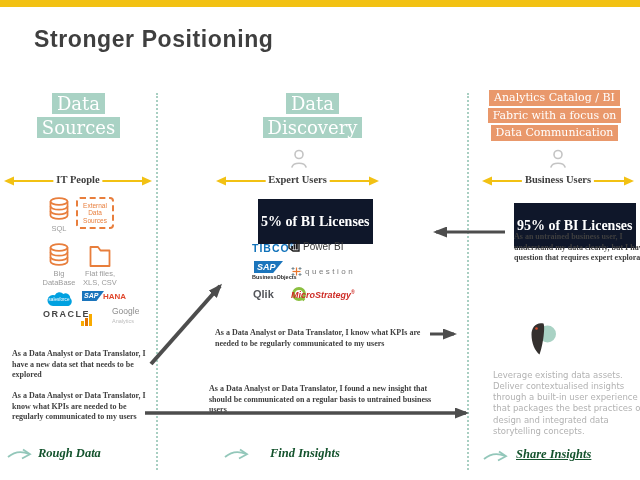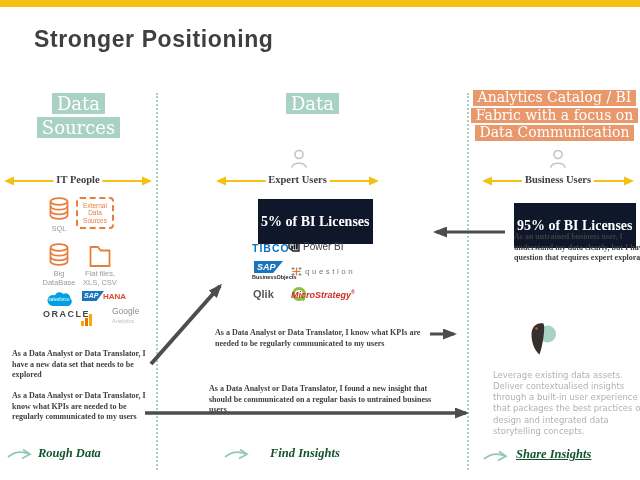--- a/index.html
+++ b/index.html
@@ -11,21 +11,21 @@
   .divider{position:absolute;top:93px;height:377px;width:0;border-left:2px dotted #A8CFC2;}
   .d1{left:156px;} .d2{left:467px;}
 
   
   .colheader{position:absolute;display:flex;flex-direction:column;align-items:center;gap:3px;}
   .h1{left:0;top:93px;width:157px;}
   .h2{left:157px;top:93px;width:311px;}
   .h3{left:469px;top:90px;width:171px;gap:2px;}
   .chip{display:inline-block;color:#fff;font-family:"DejaVu Serif",serif;padding:0 5px;}
   .chip.teal{background:#A9D2C4;font-size:18px;line-height:21px;}
-  .chip.orange{background:#E9986B;font-size:14px;line-height:15.5px;}
+  .chip.orange{background:#E9986B;font-size:11px;line-height:15.5px;}
 
   
   .person{position:absolute;}
   .p2{left:290px;top:149px;} .p3{left:549px;top:149px;}
 
   
   .audience{position:absolute;height:16px;}
   .aud1{left:4px;top:170px;width:148px;}
   .aud2{left:216px;top:170px;width:163px;}
   .aud3{left:482px;top:170px;width:152px;}
@@ -107,20 +107,21 @@
 
   <div class="divider d1"></div>
   <div class="divider d2"></div>
 
   <div class="colheader h1">
     <span class="chip teal">Data</span>
     <span class="chip teal">Sources</span>
   </div>
   <div class="colheader h2">
     <span class="chip teal">Data</span>
+    <span class="chip teal">Discovery</span>
   </div>
   <div class="colheader h3">
     <span class="chip orange">Analytics Catalog / BI</span>
     <span class="chip orange">Fabric with a focus on</span>
     <span class="chip orange">Data Communication</span>
   </div>
 
   <svg class="person p2" width="18" height="19" viewBox="0 0 18 19">
     <circle cx="9" cy="5.5" r="4" fill="none" stroke="#C4C4C4" stroke-width="1.6"></circle>
     <path d="M2,18 c1.5,-5 12.5,-5 14,0" fill="none" stroke="#C4C4C4" stroke-width="1.6" stroke-linecap="round"></path>

